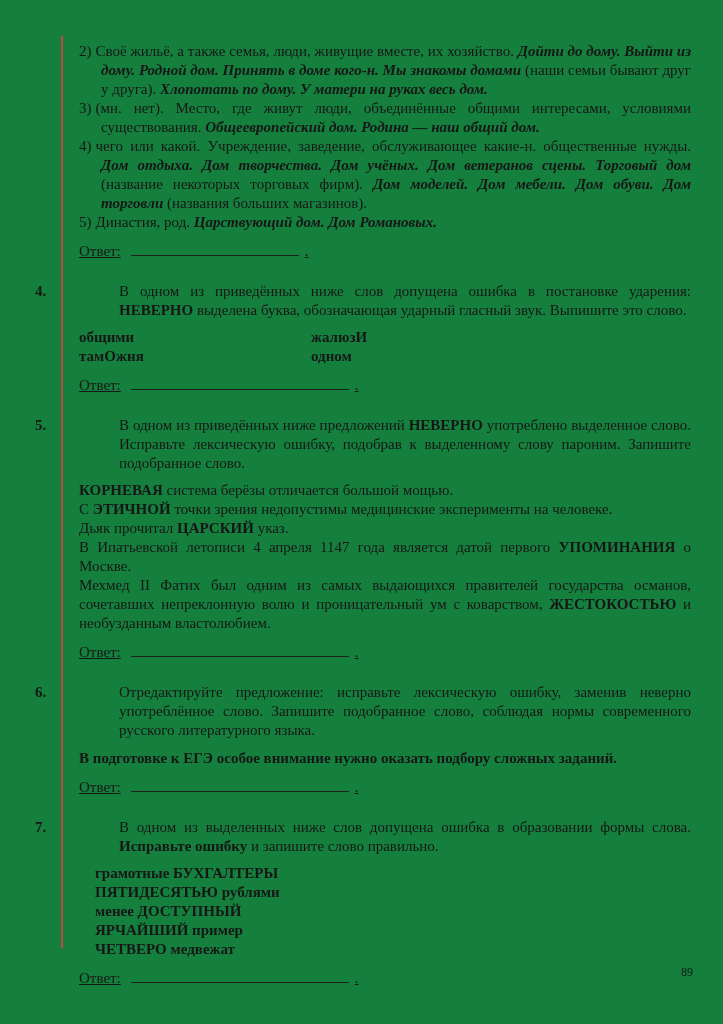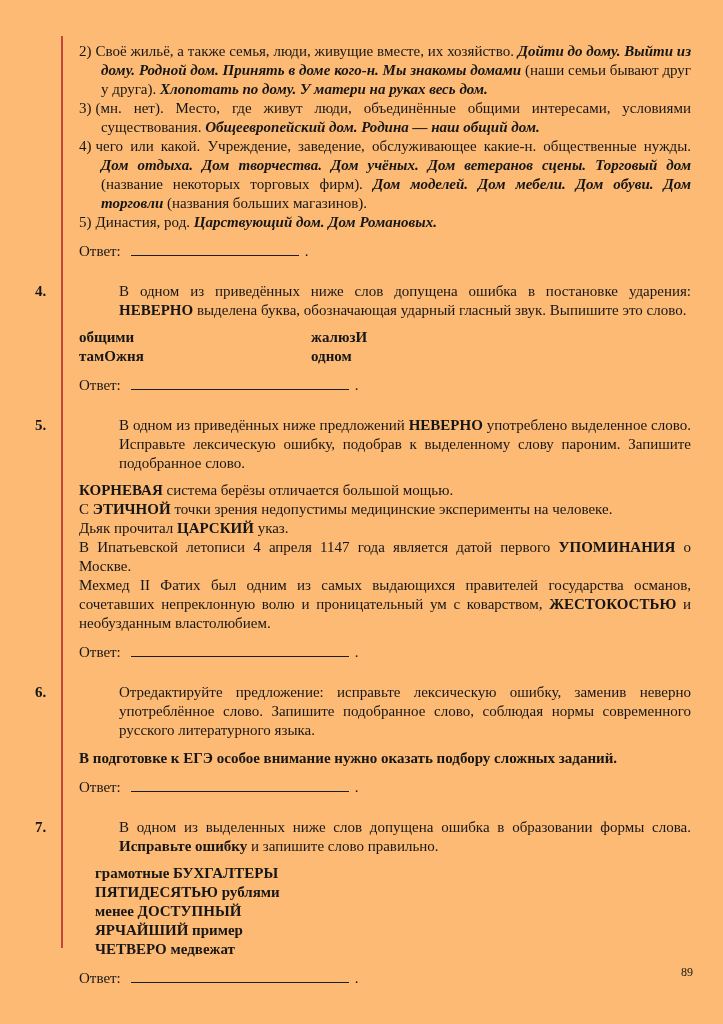--- a/index.html
+++ b/index.html
@@ -1,20 +1,20 @@
 <!DOCTYPE html>
 <html><head>
 <meta charset="utf-8">
 <style>
   * { margin:0; padding:0; box-sizing:border-box; }
   html,body { background:#e9e8e4; }
   .page {
     position:relative;
     width:723px; height:1024px;
-    background:#fdba74;
+    background:#15803d;
     font-family:"Liberation Serif","DejaVu Serif",serif;
     font-size:15px; line-height:19px; color:#161616;
     overflow:hidden;
     margin:0 auto;
   }
   .red-rule {
     position:absolute; left:61px; top:36px;
     width:2px; height:912px; background:#c2463b;
   }
   .content { position:absolute; left:79px; top:42px; width:612px; }
@@ -29,21 +29,21 @@
   }
   .dict-item .marker { margin-right:4px; }
 
   .question { position:relative; margin-top:21px; }
   .qnum {
     position:absolute; left:-44px; top:0;
     font-weight:700;
   }
   .prompt { text-align:justify;margin-left:40px; }
 
-  .answer-line { margin-top:10px; white-space:nowrap; }
+  .answer-line { margin-top:10px; white-space:nowrap;text-decoration:underline; }
   .answer-label { margin-right:10px; }
   .blank {
     display:inline-block; width:218px; height:13px;
     border-bottom:1.5px solid #1d1d1d; vertical-align:baseline;
   }
   .blank.sm { width:168px; }
   .answer-suffix { margin-left:6px; }
 
   .word-cols { display:flex; margin-top:8px; }
   .wcol { width:232px; }

